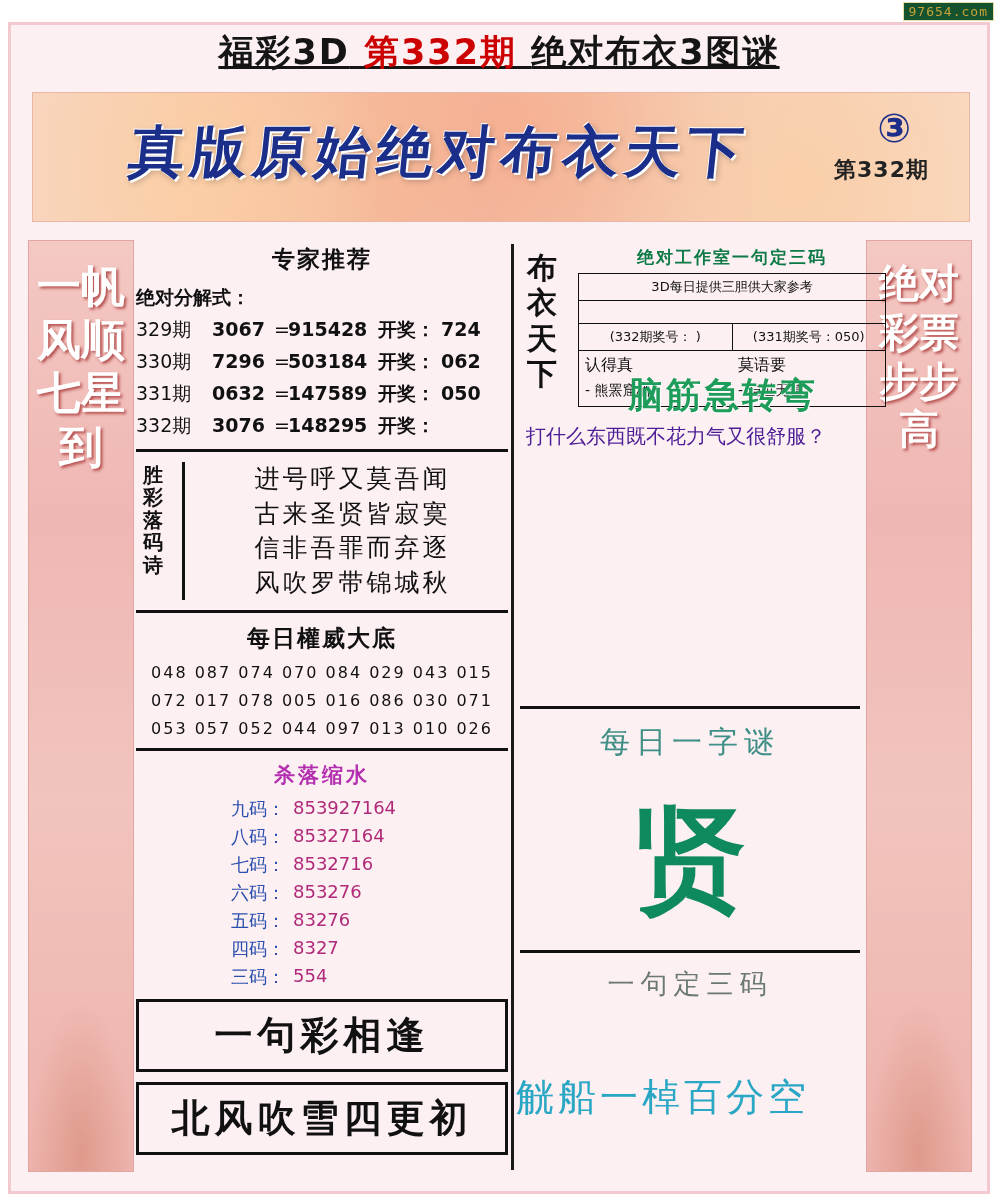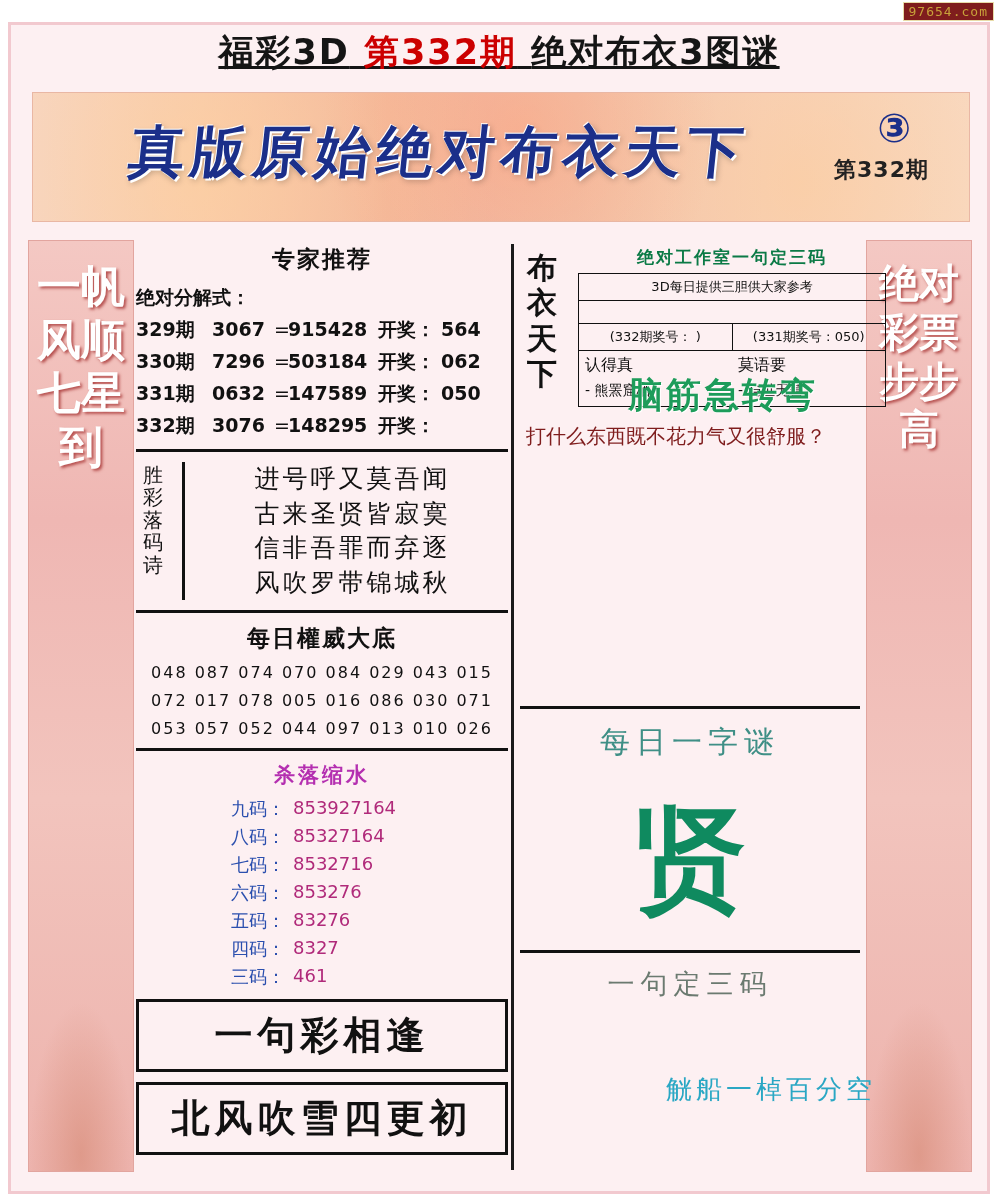--- a/index.html
+++ b/index.html
@@ -1,20 +1,20 @@
 <!DOCTYPE html>
 <html><head>
 <meta charset="utf-8">
 <style>
   html,body{margin:0;padding:0;background:#fff;}
   body{width:1000px;height:1203px;font-family:"DejaVu Sans","Liberation Sans",sans-serif;}
   .page{position:relative;width:1000px;height:1203px;background:#ffffff;overflow:hidden;}
 
   
-  .watermark{position:absolute;top:2px;right:6px;font-size:13px;color:#c8a23a;background:#7f1d1d;
+  .watermark{position:absolute;top:2px;right:6px;font-size:13px;color:#c8a23a;background:#14532d;
     border:1px solid #e8dca8;padding:1px 5px;letter-spacing:1px;font-family:"DejaVu Sans Mono","Liberation Mono",monospace;}
 
   
   .frame{position:absolute;left:8px;top:22px;width:982px;height:1172px;border:3px solid #f2c9cf;background:#fdf0f2;box-sizing:border-box;}
 
   
   .titlebar{position:absolute;left:14px;top:28px;width:970px;height:48px;display:flex;align-items:center;justify-content:center;}
   .titlebar .t{font-family:"DejaVu Sans","Liberation Sans",sans-serif;font-weight:bold;font-size:35px;color:#151515;letter-spacing:2px;text-decoration:underline;}
   .titlebar .t .red{color:#c00;}
 
@@ -49,32 +49,32 @@
   .colL{position:absolute;left:136px;top:244px;width:372px;height:920px;}
   .colR{position:absolute;left:516px;top:244px;width:348px;height:920px;}
 
   .vdiv{position:absolute;left:511px;top:244px;width:3px;height:926px;background:#1a1a1a;}
 
   h2.sec{margin:0;text-align:center;font-family:"DejaVu Serif","Liberation Serif",serif;
      font-size:23px;font-weight:bold;color:#111;letter-spacing:2px;}
   .sublabel{margin:10px 0 4px 0;font-size:19px;font-weight:bold;color:#111;font-family:"DejaVu Serif","Liberation Serif",serif;}
 
   .rowline{display:flex;align-items:baseline;font-size:19px;color:#111;margin:6px 0;font-family:"DejaVu Sans","Liberation Sans",sans-serif;}
-  .rowline .issue{width:76px;font-weight:bold;}
+  .rowline .issue{width:76px;font-weight:normal;}
   .rowline .code{width:62px;font-weight:bold;}
   .rowline .eq{width:14px;}
   .rowline .val{width:90px;font-weight:bold;}
   .rowline .kw{font-weight:bold;}
   .rowline .draw{font-weight:bold;margin-left:6px;}
 
   .hr{height:3px;background:#111;margin:10px 0;}
 
   
   .poembox{display:flex;align-items:stretch;margin-top:4px;}
-  .poembox .tag{width:34px;font-family:"DejaVu Serif","Liberation Serif",serif;font-size:20px;font-weight:normal;color:#111;
+  .poembox .tag{width:34px;font-family:"DejaVu Serif","Liberation Serif",serif;font-size:20px;font-weight:bold;color:#111;
      text-align:center;line-height:1.12;padding-top:2px;}
   .poembox .bar{width:3px;background:#111;margin:0 12px;}
   .poembox .lines{flex:1;}
   .poembox .lines div{font-family:"DejaVu Serif","Liberation Serif",serif;font-size:25px;color:#111;
      letter-spacing:3px;line-height:1.38;text-align:center;}
 
   .numsrow{font-size:16px;color:#111;letter-spacing:2px;text-align:center;margin:9px 0;
      font-family:"DejaVu Sans","Liberation Sans",sans-serif;}
 
   .shrinkTitle{text-align:center;font-family:"DejaVu Serif","Liberation Serif",serif;font-size:21px;
@@ -99,34 +99,34 @@
   .studio .box .b3 .c{flex:1;text-align:center;padding:4px 0;color:#111;}
   .studio .box .b3 .c.sep{border-right:1px solid #111;}
   .studio .box .b4{display:flex;font-size:16px;}
   .studio .box .b4 .c{flex:1;padding:4px 6px;color:#111;}
   .studio .box .b5{display:flex;font-size:14px;padding-bottom:4px;}
   .studio .box .b5 .c{flex:1;padding:2px 6px;color:#111;}
 
   .brain{position:absolute;left:62px;top:128px;width:290px;text-align:center;
      font-family:"DejaVu Serif","Liberation Serif",serif;font-size:35px;font-weight:bold;
      color:#1d9c5a;letter-spacing:3px;text-shadow:1px 1px 0 #fff;}
-  .brainq{position:absolute;left:10px;top:178px;width:338px;font-size:20px;color:#7f1d1d;line-height:1.4;
+  .brainq{position:absolute;left:10px;top:178px;width:338px;font-size:20px;color:#4c1d95;line-height:1.4;
      font-family:"DejaVu Serif","Liberation Serif",serif;}
 
   .hrR{position:absolute;left:4px;width:340px;height:3px;background:#111;}
 
   .riddleTitle{position:absolute;left:0;top:478px;width:348px;text-align:center;
      font-family:"DejaVu Serif","Liberation Serif",serif;font-size:30px;color:#3f8f86;letter-spacing:6px;}
   .bigchar{position:absolute;left:0;top:540px;width:348px;text-align:center;
      font-family:"DejaVu Serif","Liberation Serif",serif;font-size:112px;color:#0f8a5f;font-weight:bold;}
 
   .threeTitle{position:absolute;left:0;top:722px;width:348px;text-align:center;
      font-family:"DejaVu Serif","Liberation Serif",serif;font-size:27px;color:#6b7a70;letter-spacing:6px;}
-  .threeLine{position:absolute;left:12px;top:828px;width:348px;text-align:right;
-     font-family:"DejaVu Serif","Liberation Serif",serif;font-size:26px;color:#2aa7c4;letter-spacing:4px;}
+  .threeLine{position:absolute;left:0;top:828px;width:348px;text-align:left;
+     font-family:"DejaVu Serif","Liberation Serif",serif;font-size:38px;color:#2aa7c4;letter-spacing:4px;}
 </style>
 </head>
 <body>
 
 <div class="page">
 
   <div class="watermark">97654.com</div>
 
   <div class="frame"></div>
 
@@ -156,21 +156,21 @@
   <div class="colL">
     <h2 class="sec">专家推荐</h2>
     <div class="sublabel">绝对分解式：</div>
 
     <div class="rowline">
       <span class="issue">329期</span>
       <span class="code">3067</span>
       <span class="eq">=</span>
       <span class="val">915428</span>
       <span class="kw">开奖：</span>
-      <span class="draw">564</span>
+      <span class="draw">724</span>
     </div>
     <div class="rowline">
       <span class="issue">330期</span>
       <span class="code">7296</span>
       <span class="eq">=</span>
       <span class="val">503184</span>
       <span class="kw">开奖：</span>
       <span class="draw">062</span>
     </div>
     <div class="rowline">
@@ -233,21 +233,21 @@
       <div class="r">
         <span class="k">五码：</span>
         <span class="v">83276</span>
       </div>
       <div class="r">
         <span class="k">四码：</span>
         <span class="v">8327</span>
       </div>
       <div class="r">
         <span class="k">三码：</span>
-        <span class="v">461</span>
+        <span class="v">554</span>
       </div>
     </div>
 
     <div class="bigbox">
       <span>一句彩相逢</span>
     </div>
     <div class="bigbox">
       <span>北风吹雪四更初</span>
     </div>
   </div>

